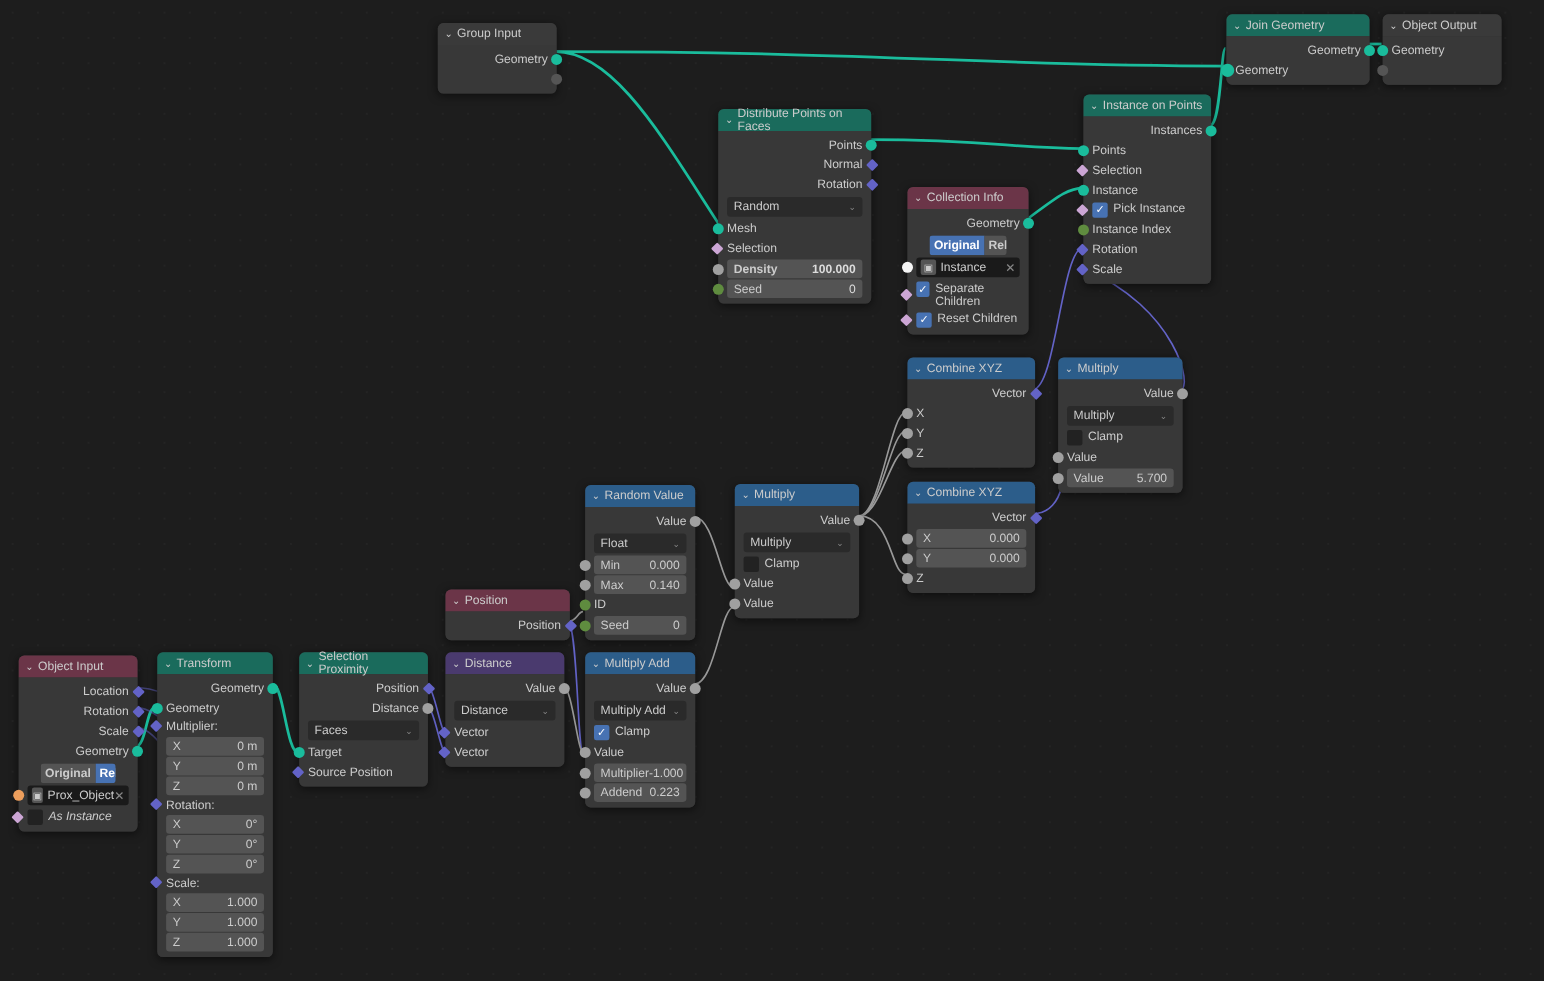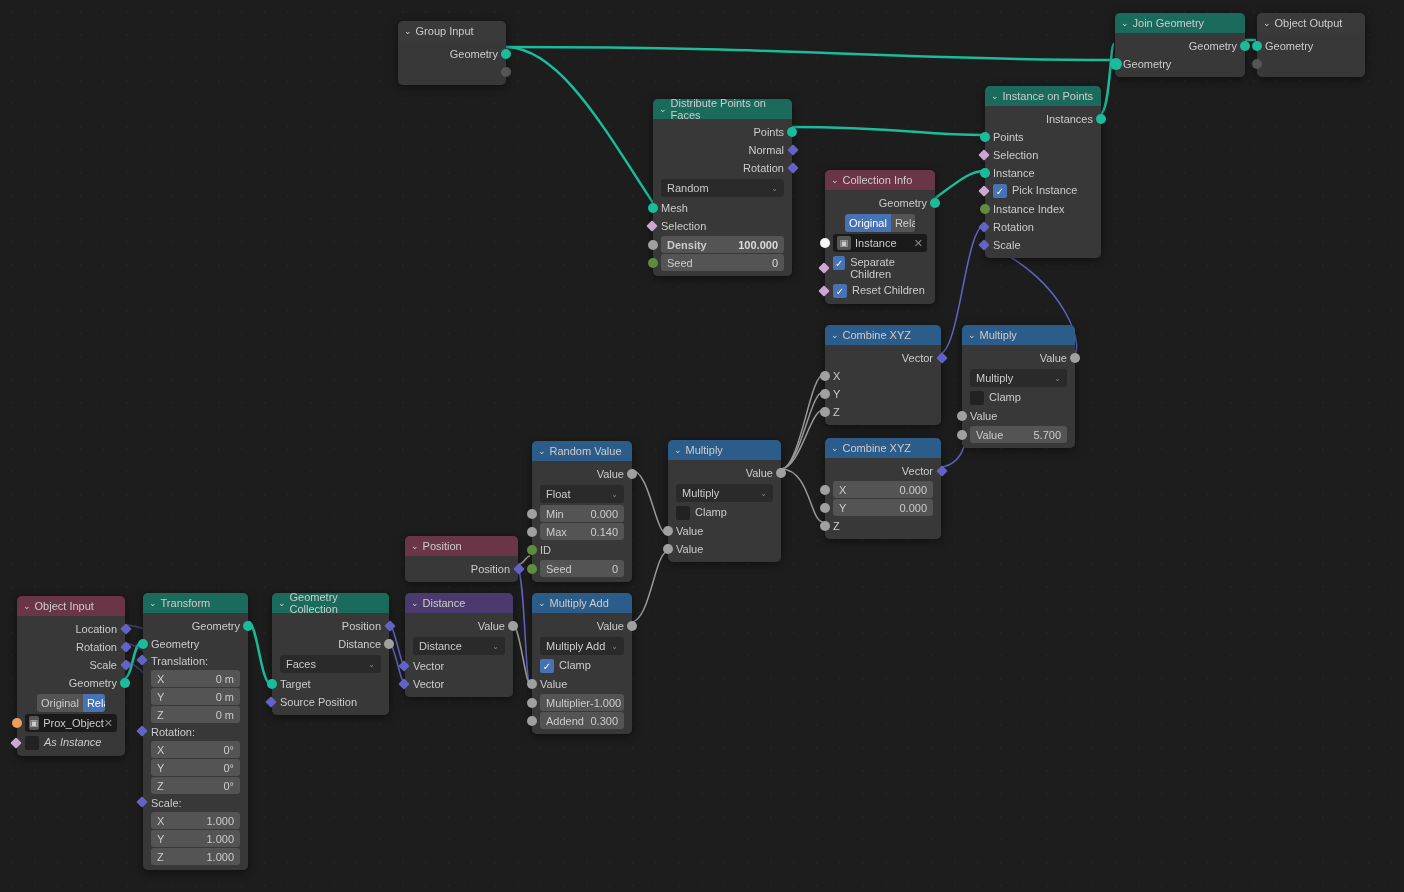--- a/index.html
+++ b/index.html
@@ -16,21 +16,21 @@
 .node-body{background:#383838;border-radius:0 0 5px 5px;padding:4px 0;}
 .row{position:relative;height:18px;display:flex;align-items:center;padding:0 8px;}
 .row.right{justify-content:flex-end;}
 .row.left{justify-content:flex-start;}
 .field{display:flex;align-items:center;background:#545454;border-radius:3px;height:17px;margin:1px 8px;padding:0 6px;}
 .field.split{justify-content:space-between;}
 .field .lbl{color:#ccc;}
 .field .val{color:#ddd;}
 .dropdown{background:#2a2a2a;border-radius:3px;height:18px;margin:2px 8px;display:flex;align-items:center;justify-content:space-between;padding:0 6px;}
 .dropdown .arr{font-size:8px;color:#888;}
-.btn-group{display:flex;margin:2px 20px;border-radius:3px;overflow:hidden;}
+.btn-group{display:flex;margin:2px 20px;border-radius:3px;overflow:hidden;font-weight:bold;}
 .btn{flex:1;text-align:center;padding:3px 4px;background:#545454;cursor:pointer;}
 .btn.active{background:#4772b3;color:#fff;}
 .checkbox{display:flex;align-items:flex-start;padding:2px 8px;}
 .checkbox .box{width:14px;height:14px;background:#222;border-radius:2px;margin-right:5px;display:flex;align-items:center;justify-content:center;}
 .checkbox .box.checked{background:#4772b3;}
 .checkbox .box.checked::after{content:"✓";color:#fff;font-size:10px;}
 .sock{position:absolute;width:10px;height:10px;border-radius:50%;top:50%;transform:translateY(-50%);}
 .sock.l{left:-5px;}
 .sock.r{right:-5px;}
 .sock.geom{background:#1abc9c;}
@@ -300,21 +300,21 @@
     </div>
   <div class="node-body">
     <div class="row right">
         <span>Geometry</span>
         <span class="sock r geom"></span>
       </div>
     <div class="row left">
         <span class="sock l geom"></span>
         <span>Geometry</span>
       </div>
-    <div class="section-label" style="position:relative;"><span class="sock l vec" style="left:-5px;top:7px;position:absolute;"></span><span>Translation:</span></div>
+    <div class="section-label" style="position:relative;"><span class="sock l vec" style="left:-5px;top:7px;position:absolute;"></span><span>Multiplier:</span></div>
     <div class="field split">
         <span>X</span>
         <span>0 m</span>
       </div>
     <div class="field split">
         <span>Y</span>
         <span>0 m</span>
       </div>
     <div class="field split">
         <span>Z</span>
@@ -345,21 +345,21 @@
     <div class="field split">
         <span>Z</span>
         <span>1.000</span>
       </div>
   </div>
 </div>
 
 <div class="node" style="left:272px;top:593px;width:117px;">
   <div class="node-header hdr-teal">
       <span class="chev">⌄</span>
-      <span>Geometry Collection</span>
+      <span>Selection Proximity</span>
     </div>
   <div class="node-body">
     <div class="row right">
         <span>Position</span>
         <span class="sock r vec"></span>
       </div>
     <div class="row right">
         <span>Distance</span>
         <span class="sock r float"></span>
       </div>
@@ -484,21 +484,21 @@
         <span class="sock l float" style="left:-5px;top:9px;position:absolute;"></span>
         <div class="field split">
           <span>Multiplier</span>
           <span>-1.000</span>
         </div>
       </div>
     <div style="position:relative;">
         <span class="sock l float" style="left:-5px;top:9px;position:absolute;"></span>
         <div class="field split">
           <span>Addend</span>
-          <span>0.300</span>
+          <span>0.223</span>
         </div>
       </div>
   </div>
 </div>
 
 <div class="node" style="left:668px;top:440px;width:113px;">
   <div class="node-header hdr-blue">
       <span class="chev">⌄</span>
       <span>Multiply</span>
     </div>

